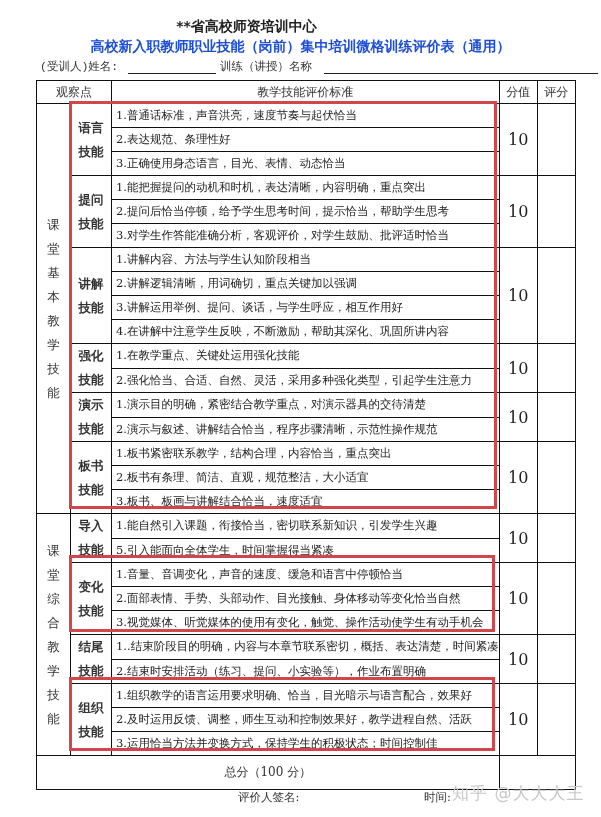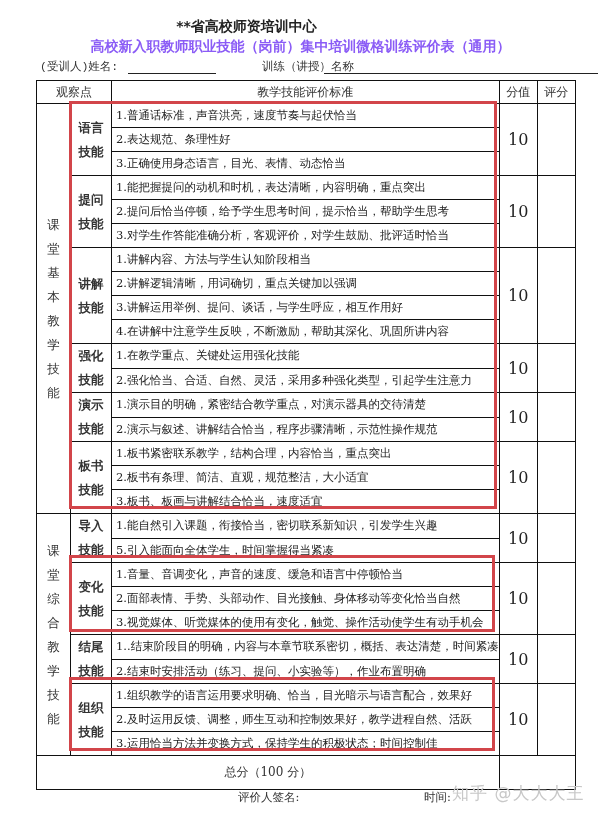--- a/index.html
+++ b/index.html
@@ -1,21 +1,21 @@
 <!DOCTYPE html>
 <html><head>
 <meta charset="utf-8">
 <style>
   html, body { margin: 0; padding: 0; background: #ffffff; }
   body { width: 601px; height: 817px; position: relative; overflow: hidden;
          font-family: "DejaVu Serif", "Liberation Serif", serif; color: #222; }
   .title1 { position: absolute; top: 18px; left: 0; width: 493px; text-align: center;
             font-family: "DejaVu Sans", "Liberation Sans", sans-serif; font-size: 14px; font-weight: bold; color:#222; }
   .title2 { position: absolute; top: 38px; left: 0; width: 601px; text-align: center;
-            font-family: "DejaVu Sans", "Liberation Sans", sans-serif; font-size: 14px; font-weight: bold; color:#8b5cf6; }
+            font-family: "DejaVu Sans", "Liberation Sans", sans-serif; font-size: 14px; font-weight: bold; color:#1d4ed8; }
   .infoline { position: absolute; top: 59px; left: 40px; width: 560px; height: 18px; font-size: 11.5px; color:#333;font-family:Liberation Mono, monospace; }
   .infoline .lbl { position: absolute; top: 0; white-space: nowrap; }
   .infoline .blank { position: absolute; top: 14px; height: 0; border-bottom: 1px solid #222; }
 
   table.eval { position: absolute; top: 80px; left: 36px; border-collapse: collapse; table-layout: fixed;
                font-size: 11.5px; }
   table.eval td, table.eval th { border: 1px solid #111; padding: 0; vertical-align: middle; }
   table.eval th { font-weight: normal; height: 22px; text-align: center; font-size: 12px; color:#333; }
   .cat { text-align: center; font-size: 12.5px; line-height: 24px; color:#333; }
   .cat span { display: block; }
@@ -33,21 +33,21 @@
 </style>
 </head>
 <body>
 
 <div class="title1">**省高校师资培训中心</div>
 <div class="title2">高校新入职教师职业技能（岗前）集中培训微格训练评价表（通用）</div>
 
 <div class="infoline">
   <span class="lbl" style="left:0px;">(受训人)姓名:</span>
   <span class="blank" style="left:88px; width:88px;"></span>
-  <span class="lbl" style="left:180px;margin-left:42px;">训练（讲授）名称</span>
+  <span class="lbl" style="left:180px;">训练（讲授）名称</span>
   <span class="blank" style="left:284px; width:274px;"></span>
 </div>
 
 <table class="eval">
   <colgroup>
     <col style="width:34px">
     <col style="width:41px">
     <col style="width:383px">
     <col style="width:38px">
     <col style="width:38px">

